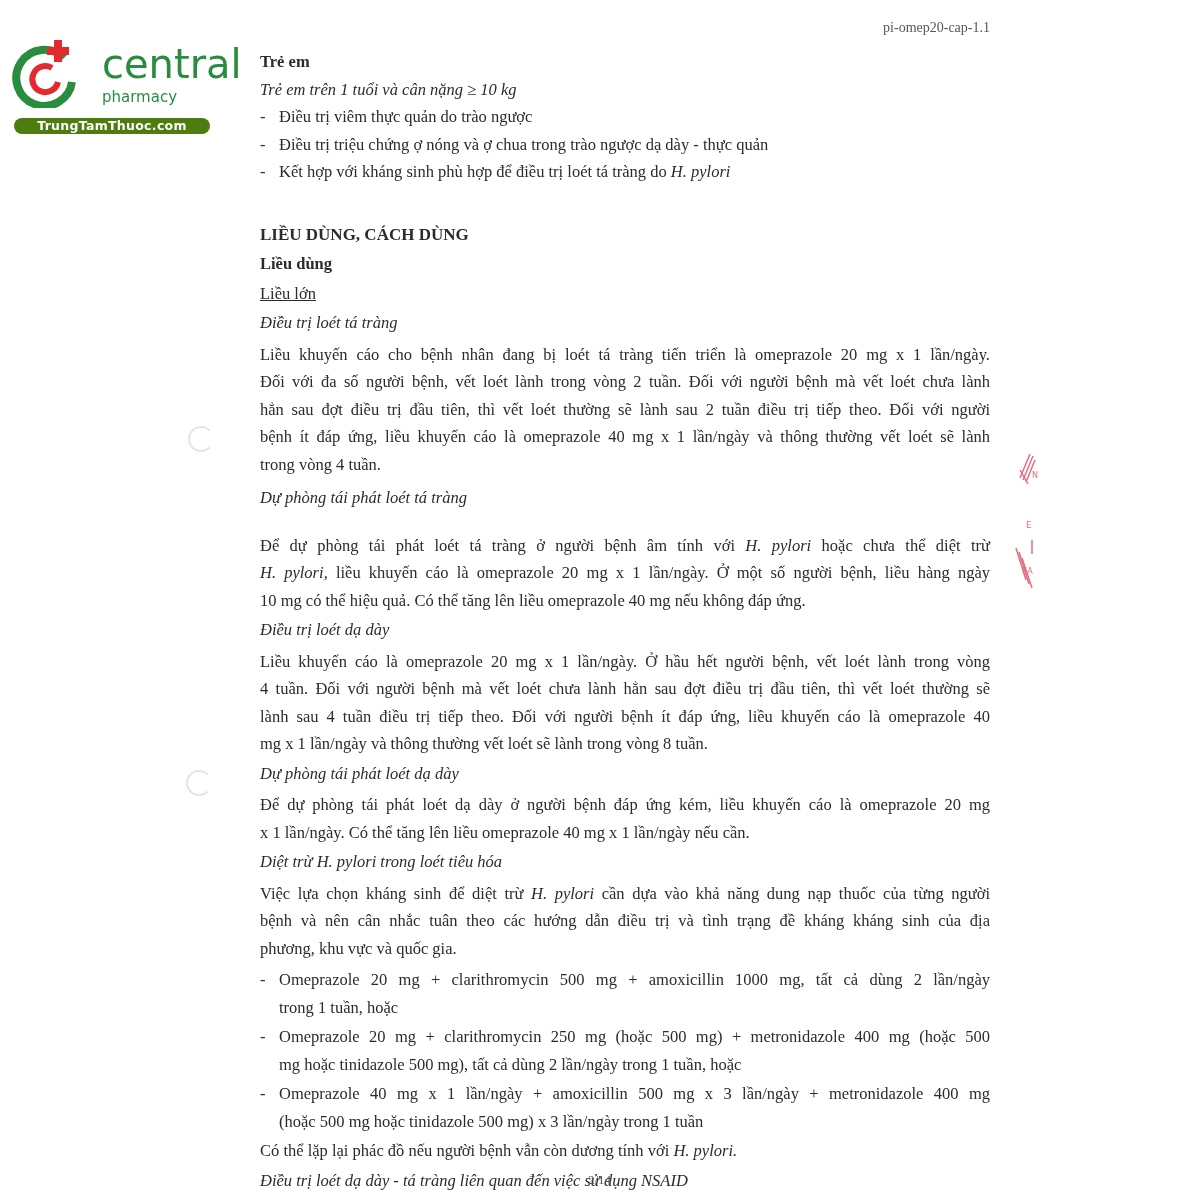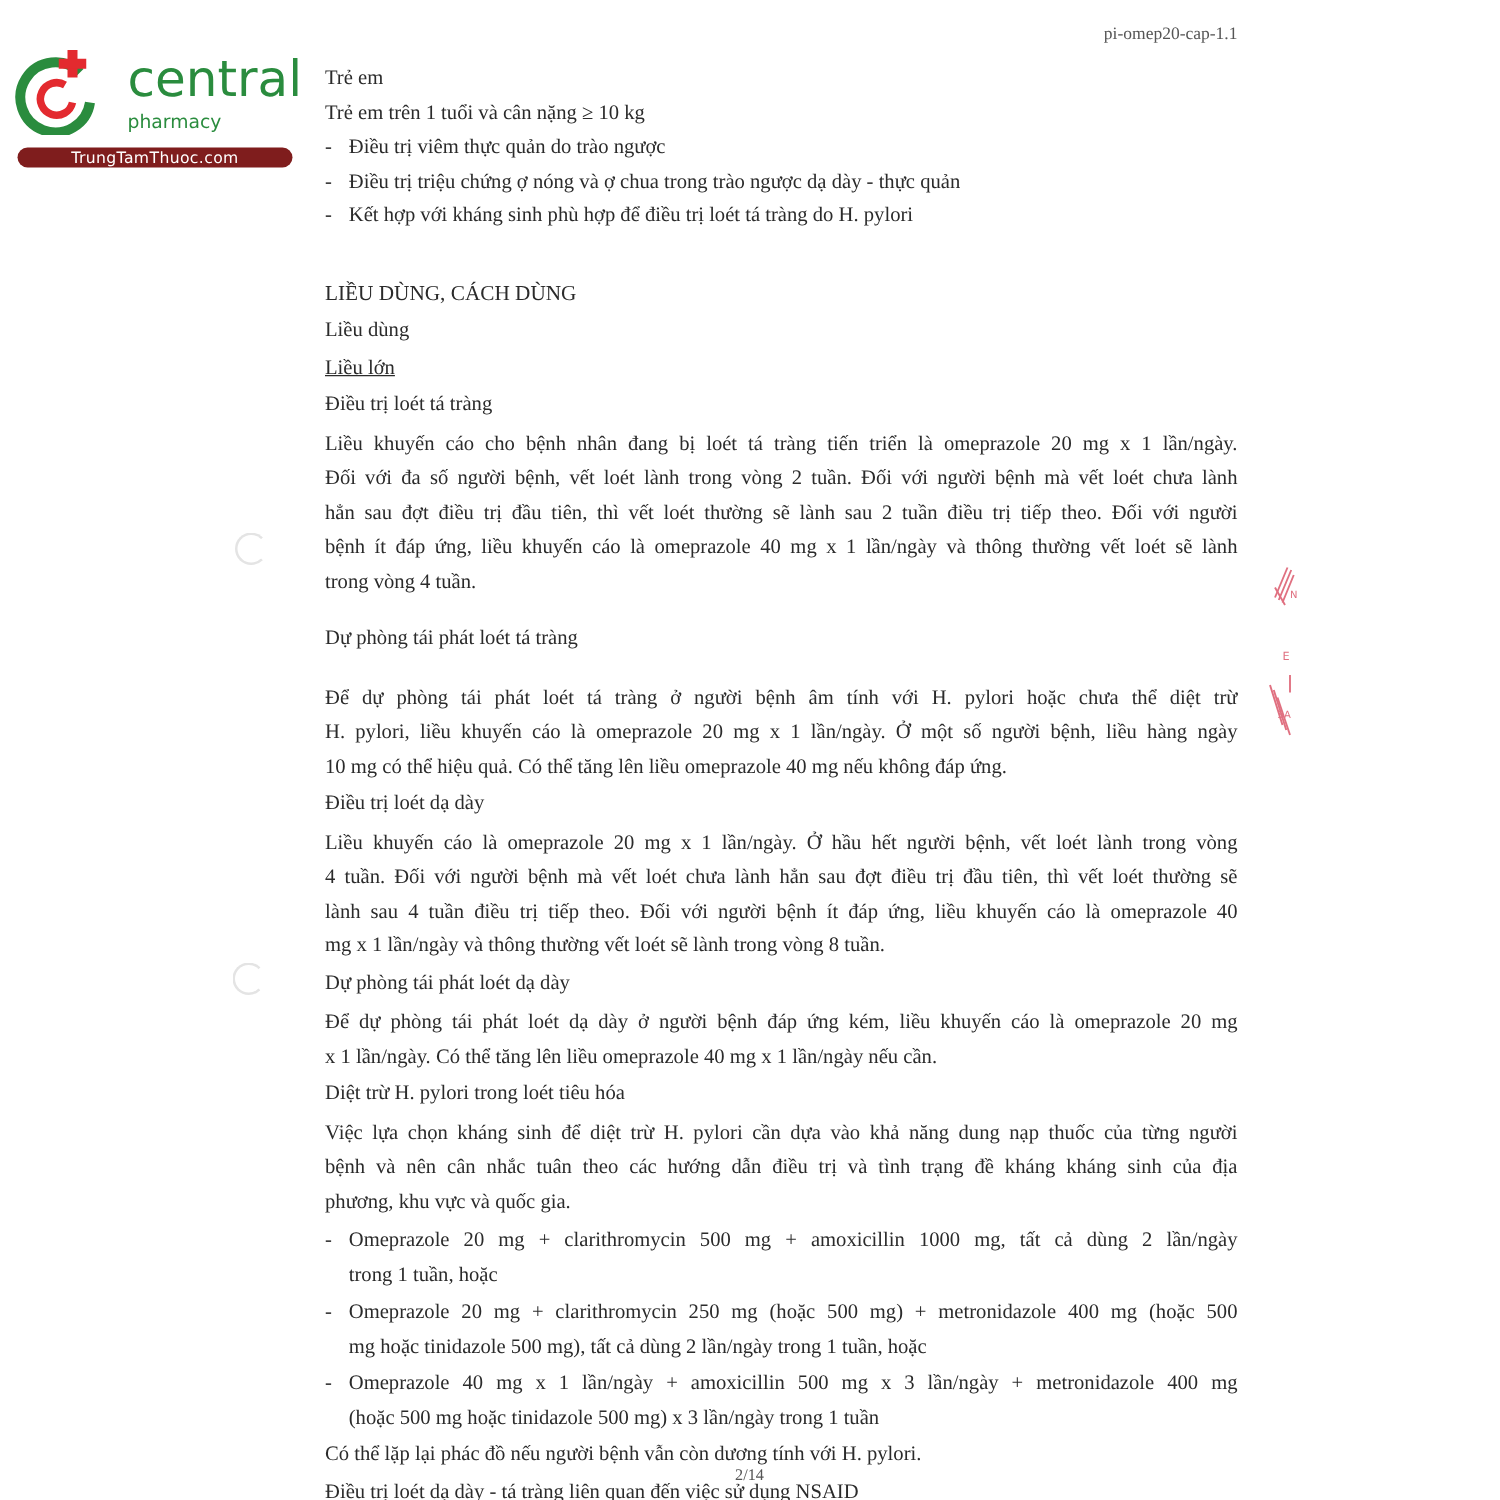--- a/index.html
+++ b/index.html
@@ -5,29 +5,29 @@
     html, body { margin: 0; padding: 0; }
     body {
       width: 1200px; height: 1200px; background: #ffffff; position: relative; overflow: hidden;
       font-family: "Liberation Serif", "DejaVu Serif", serif; color: #2b2b2b;
     }
     
     .logo { position: absolute; left: 12px; top: 38px; width: 200px; height: 100px; }
     .logo-mark { position: absolute; left: 0; top: 0; width: 70px; height: 70px; }
     .logo-word { position: absolute; left: 90px; top: 6px; font-family: "DejaVu Sans", sans-serif; font-size: 40px; line-height: 40px; color: #2a8c3e; letter-spacing: 0px; }
     .logo-sub { position: absolute; left: 90px; top: 52px; font-family: "DejaVu Sans", sans-serif; font-size: 15px; line-height: 15px; color: #2a8c3e; }
-    .logo-url { position: absolute; left: 2px; top: 80px; width: 220px; height: 16px; background: #7f1d1d; border-radius: 8px; color: #fff; font-family: "DejaVu Sans", sans-serif; font-size: 12.5px; line-height: 16px; text-align: center; font-weight: normal; letter-spacing: 0.3px; }
+    .logo-url { position: absolute; left: 2px; top: 80px; width: 196px; height: 16px; background: #4d7c0f; border-radius: 8px; color: #fff; font-family: "DejaVu Sans", sans-serif; font-size: 12.5px; line-height: 16px; text-align: center; font-weight: bold; letter-spacing: 0.3px; }
 
     .doc-code { position: absolute; right: 210px; top: 20px; font-size: 14px; color: #555; font-family: Liberation Serif, serif; }
     .page-num { position: absolute; left: 588px; top: 1172px; font-size: 13px; color: #555; }
 
     .content { position: absolute; left: 260px; top: 48px; width: 730px; font-size: 16.5px; line-height: 27.5px; }
     .line { white-space: nowrap; }
-    .b { font-weight: normal; }
-    .i { }
+    .b { font-weight: bold; }
+    .i { font-style: italic; }
     .u { text-decoration: underline; }
     .just { text-align: justify; text-align-last: justify; white-space: normal; }
     .bullet { display: flex; }
     .bullet .dash { width: 19px; flex: none; }
     .bullet .txt { flex: 1; }
 
     .punch { position: absolute; width: 22px; height: 22px; border-radius: 50%; border: 2px solid #e4e4e4; border-right-color: transparent; }
     .stamp { position: absolute; left: 1010px; top: 448px; width: 40px; height: 150px; }
   </style>
 </head>
@@ -88,21 +88,21 @@
   <div class="line u" style="margin-top:2px">Liều lớn</div>
   <div class="line i" style="margin-top:2px">Điều trị loét tá tràng</div>
   <div style="margin-top:4px">
     <div class="line just">Liều khuyến cáo cho bệnh nhân đang bị loét tá tràng tiến triển là omeprazole 20 mg x 1 lần/ngày.</div>
     <div class="line just">Đối với đa số người bệnh, vết loét lành trong vòng 2 tuần. Đối với người bệnh mà vết loét chưa lành</div>
     <div class="line just">hẳn sau đợt điều trị đầu tiên, thì vết loét thường sẽ lành sau 2 tuần điều trị tiếp theo. Đối với người</div>
     <div class="line just">bệnh ít đáp ứng, liều khuyến cáo là omeprazole 40 mg x 1 lần/ngày và thông thường vết loét sẽ lành</div>
     <div class="line">trong vòng 4 tuần.</div>
   </div>
 
-  <div class="line i" style="margin-top:18px">Dự phòng tái phát loét tá tràng</div>
+  <div class="line i" style="margin-top:6px">Dự phòng tái phát loét tá tràng</div>
   <div style="margin-top:20px">
     <div class="line just"><span>Để dự phòng tái phát loét tá tràng ở người bệnh âm tính với </span><span class="i">H. pylori</span><span> hoặc chưa thể diệt trừ</span></div>
     <div class="line just"><span class="i">H. pylori,</span><span> liều khuyến cáo là omeprazole 20 mg x 1 lần/ngày. Ở một số người bệnh, liều hàng ngày</span></div>
     <div class="line">10 mg có thể hiệu quả. Có thể tăng lên liều omeprazole 40 mg nếu không đáp ứng.</div>
   </div>
 
   <div class="line i" style="margin-top:2px">Điều trị loét dạ dày</div>
   <div style="margin-top:4px">
     <div class="line just">Liều khuyến cáo là omeprazole 20 mg x 1 lần/ngày. Ở hầu hết người bệnh, vết loét lành trong vòng</div>
     <div class="line just">4 tuần. Đối với người bệnh mà vết loét chưa lành hẳn sau đợt điều trị đầu tiên, thì vết loét thường sẽ</div>

